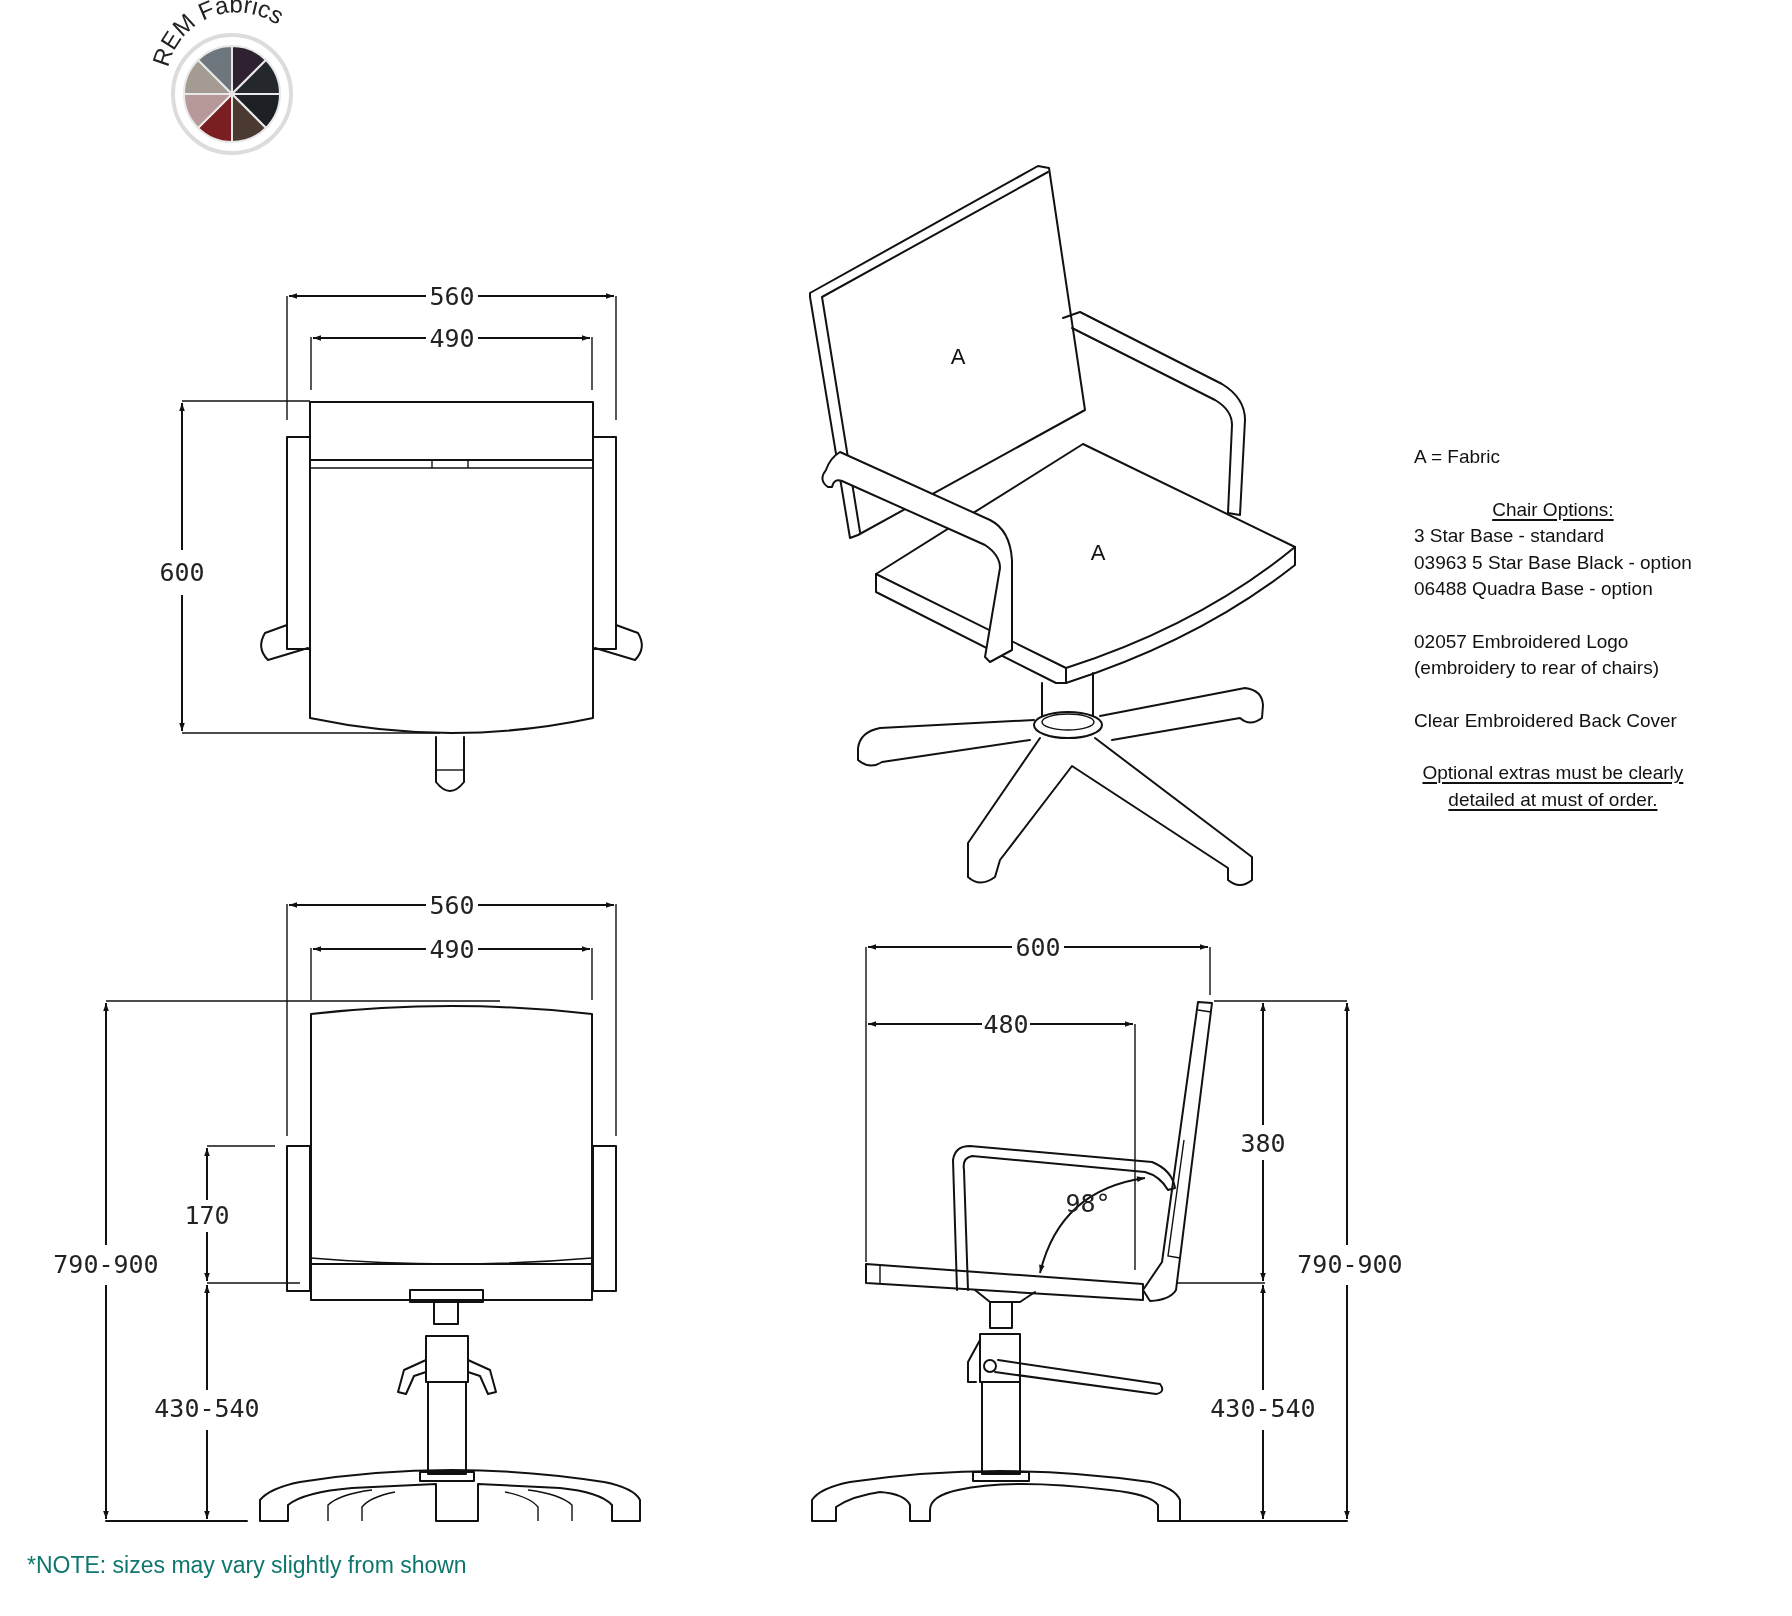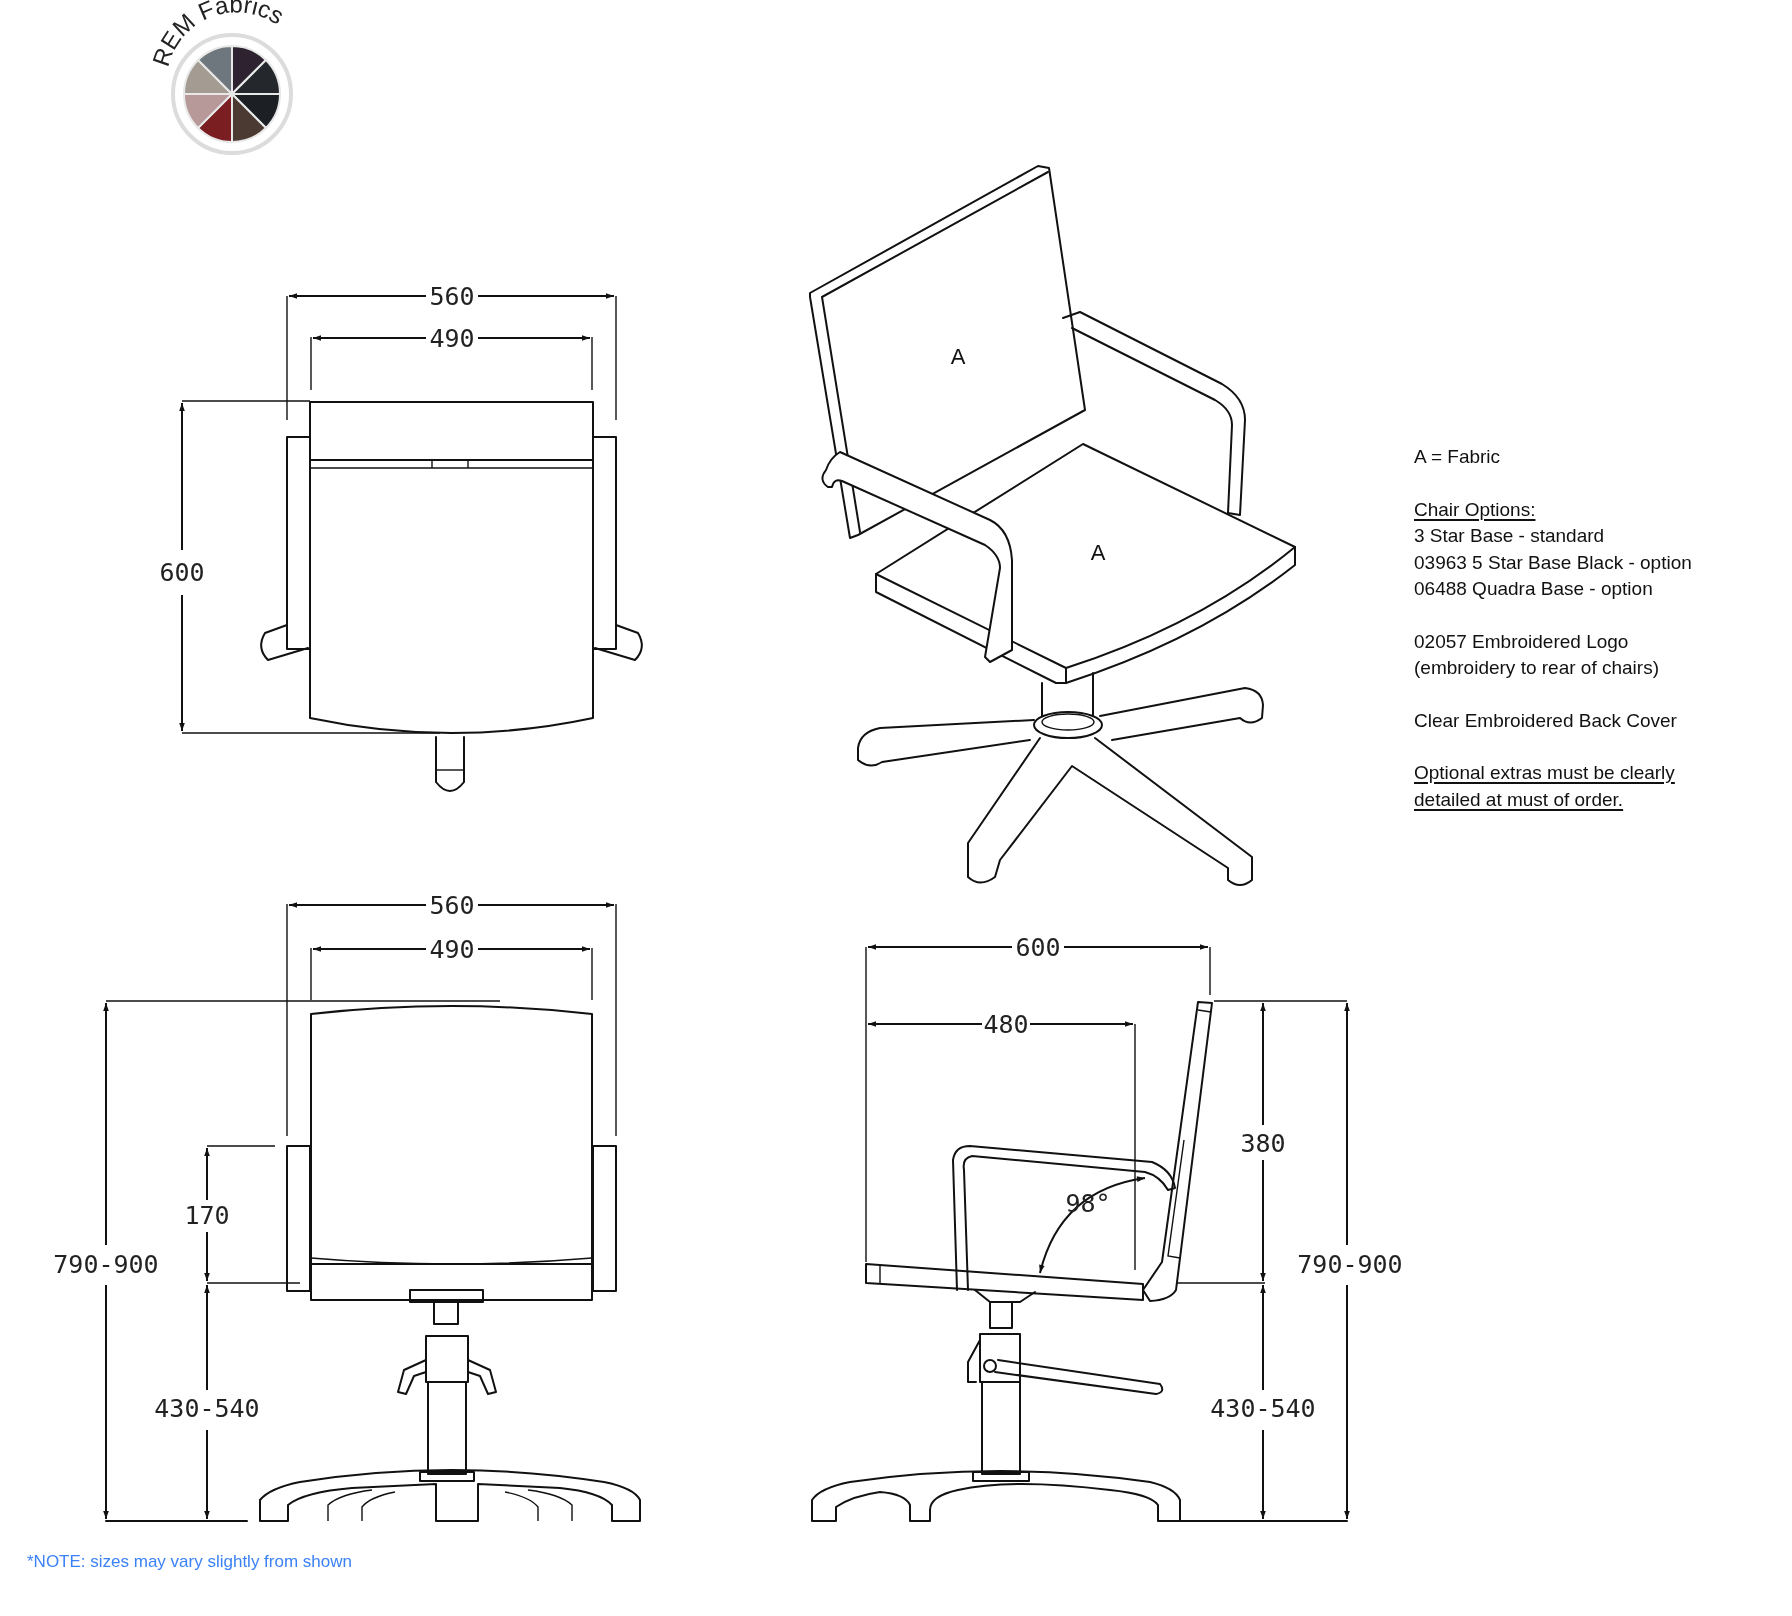--- a/index.html
+++ b/index.html
@@ -7,22 +7,22 @@
   #drawing { position: absolute; left: 0; top: 0; }
   .ln { stroke: #111; stroke-width: 2; fill: none; stroke-linejoin: round; stroke-linecap: round; }
   .lt { stroke: #111; stroke-width: 1.4; fill: none; }
   .fill-w { fill: #fff; }
   .dim { stroke: #111; stroke-width: 2; fill: none; }
   .dimtxt { font-family: "DejaVu Sans Mono", monospace; font-size: 25px; fill: #222; }
   .lbl { font-family: "Liberation Sans", sans-serif; font-size: 22px; fill: #111; }
   .notes { position: absolute; left: 1414px; top: 444px; font-size: 19px; line-height: 26.5px; color: #111; }
   .notes div { white-space: nowrap; }
   .notes .gap { height: 26px; }
-  .u { text-decoration: underline; text-decoration-thickness: 2px; text-underline-offset: 3px; }
-  .footnote { position: absolute; left: 27px; top: 1552px; font-size: 17px; color: #3b82f6; white-space: nowrap; }
+  .u { text-decoration: underline; text-decoration-thickness: 2px; text-underline-offset: 3px; text-align: center; }
+  .footnote { position: absolute; left: 27px; top: 1552px; font-size: 23px; color: #0f766e; white-space: nowrap; }
 </style>
 </head>
 <body>
 
 <svg id="drawing" width="1792" height="1616" viewBox="0 0 1792 1616" xmlns="http://www.w3.org/2000/svg">
   <defs>
     <marker id="arr" viewBox="0 0 10 10" refX="10" refY="5" markerWidth="14" markerHeight="8" orient="auto-start-reverse" markerUnits="userSpaceOnUse">
       <path d="M0,1.5 L10,5 L0,8.5 Z" fill="#111"></path>
     </marker>
     <path id="logoArc" d="M168,70 A70,70 0 0 1 300,52"></path>

